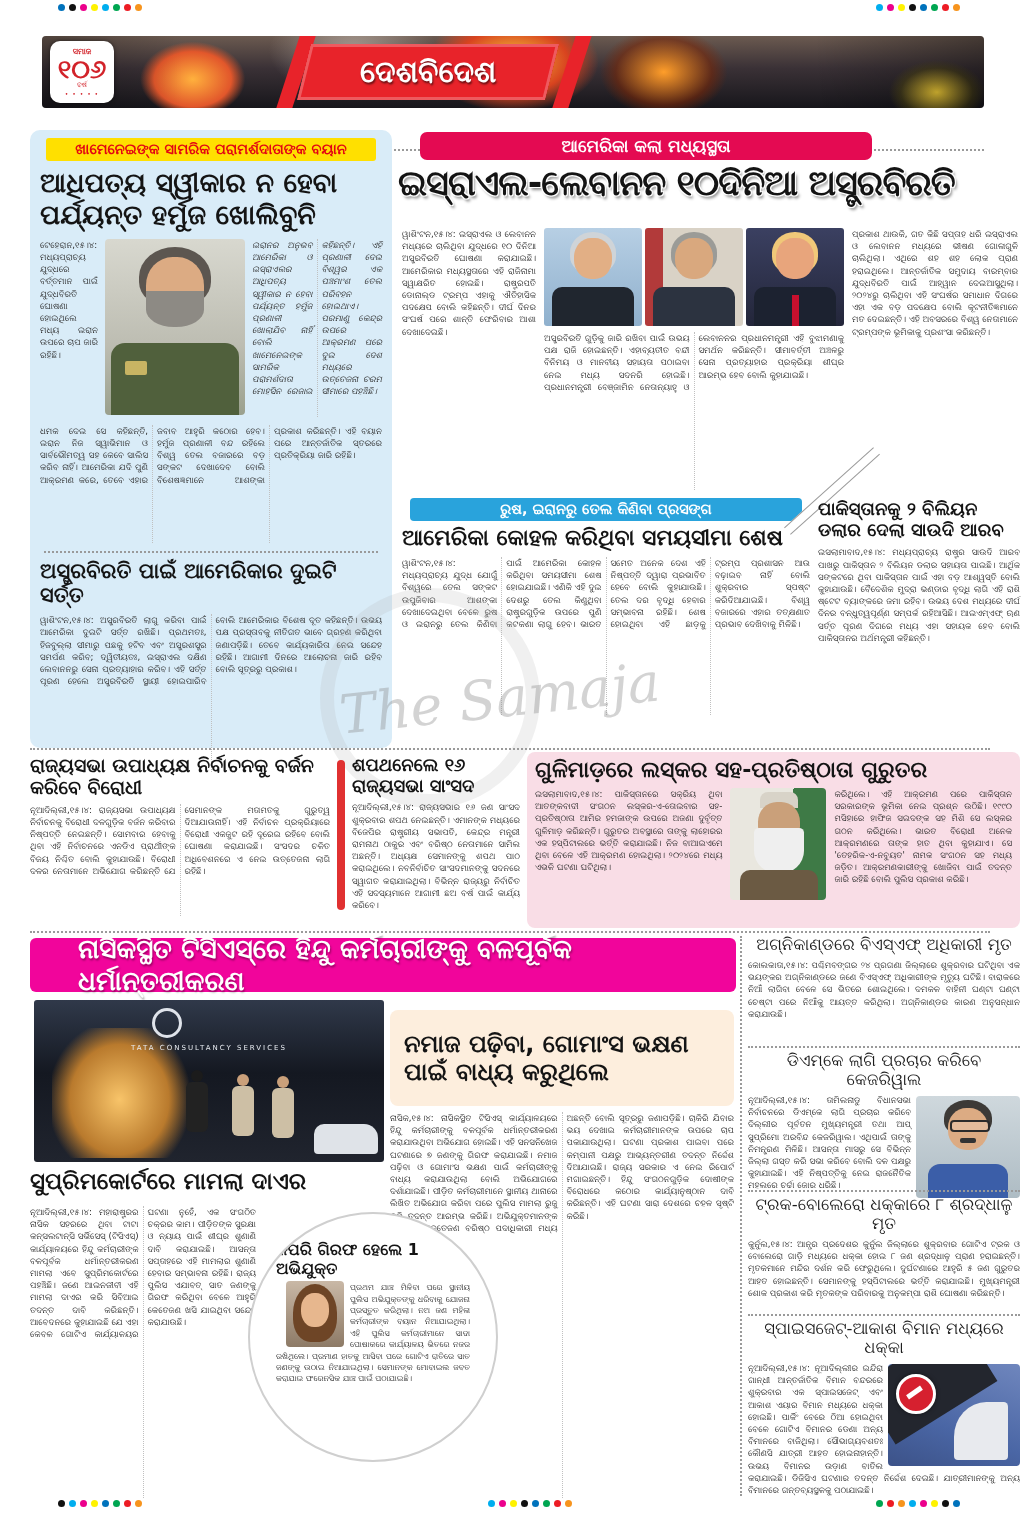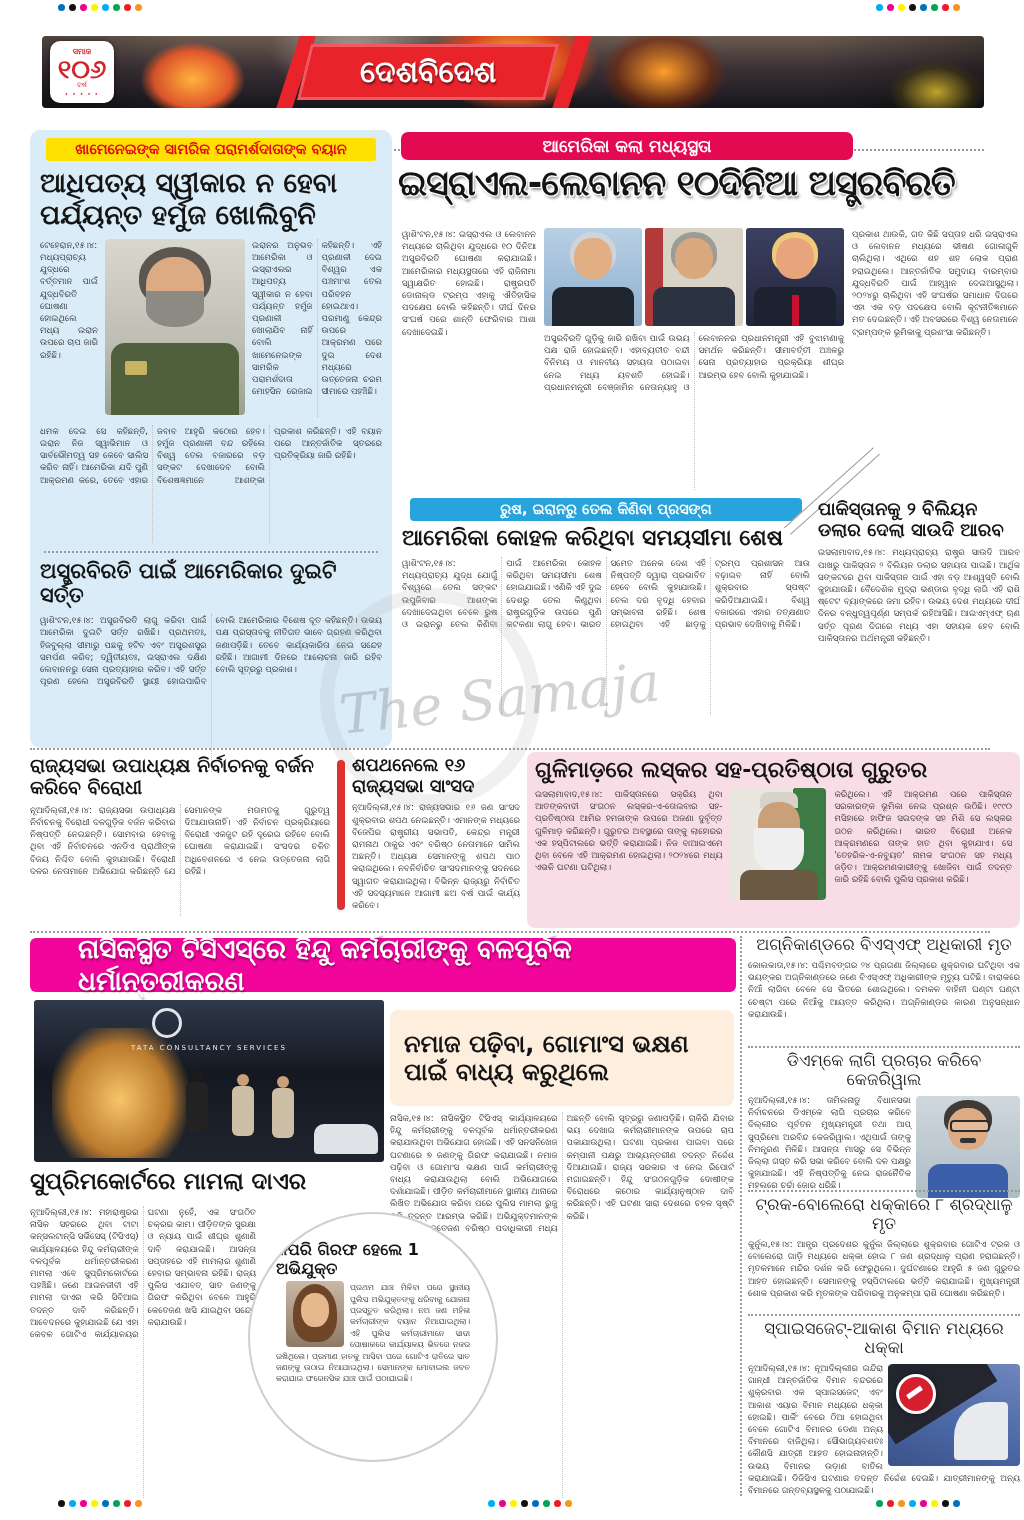--- a/index.html
+++ b/index.html
@@ -50,27 +50,27 @@
   .hl-horm{font-size:27px;margin-top:6px;}
   .horm-row{display:flex;gap:7px;margin-top:8px;height:178px;}
   .horm-row .mini{width:58px;}
   .photo-rezaei{width:140px;height:176px;border-radius:4px;flex:0 0 auto;position:relative;overflow:hidden;
       background:linear-gradient(180deg,#d8d8cf 0%,#bdbdb2 60%,#9aa08d 100%);}
   .photo-rezaei .hair{position:absolute;left:34px;top:8px;width:72px;height:60px;background:#5c5650;border-radius:50% 50% 42% 42%;}
   .photo-rezaei .face{position:absolute;left:41px;top:18px;width:58px;height:62px;background:#dcab83;border-radius:46%;}
   .photo-rezaei .beard{position:absolute;left:41px;top:52px;width:58px;height:36px;background:#8d8a84;border-radius:0 0 48% 48%;}
   .photo-rezaei .uniform{position:absolute;left:6px;bottom:0;width:128px;height:72px;background:#50603c;border-radius:14px 14px 0 0;}
   .photo-rezaei .badge{position:absolute;left:20px;bottom:40px;width:22px;height:14px;background:#c8b463;border-radius:2px;}
-  .horm-right{flex:1;}
+  .horm-right{flex:1;font-style:italic;}
   .horm-rest{margin-top:8px;height:118px;}
   .hr-inblue{margin:8px 4px 6px;}
   .hl-cond{font-size:21px;}
   .cond-body{margin-top:6px;height:158px;}
   
-  .kick-red{position:absolute;left:401px;top:132px;width:452px;height:28px;background:#e40a52;border-radius:7px;
+  .kick-red{position:absolute;left:420px;top:132px;width:452px;height:28px;background:#e40a52;border-radius:7px;
             color:#fff;font-weight:800;font-size:17px;display:flex;align-items:center;justify-content:center;}
   .hl-cf{position:absolute;left:398px;top:163px;width:624px;font-size:35px;letter-spacing:-1px;
          text-shadow:-1px -1px 0 #fff,1px -1px 0 #fff,-1px 1px 0 #fff,1px 1px 0 #fff,2px 3px 3px rgba(0,0,0,.45);}
   .cf-row{position:absolute;left:402px;top:228px;width:618px;height:266px;display:flex;gap:8px;}
   .cf-left{width:134px;}
   .cf-mid{width:300px;}
   .ports{display:flex;gap:3px;height:98px;}
   .portrait{flex:1;position:relative;overflow:hidden;border-radius:3px;}
   .portrait .hair{position:absolute;left:27%;top:4%;width:46%;height:42%;border-radius:50% 50% 40% 40%;}
   .portrait .face{position:absolute;left:31%;top:10%;width:38%;height:42%;border-radius:46%;}
@@ -244,21 +244,21 @@
             <div class="face" style="background:#d9a87e;"></div>
             <div class="torso" style="background:#2c3340;"></div>
         </div>
         <div class="portrait" style="background:linear-gradient(180deg,#3b4061,#23263a);" data-name="trump-photo">
           <div class="hair" style="background:#f0c879;"></div>
             <div class="face" style="background:#e8a57c;"></div>
             <div class="torso" style="background:#1c2230;"></div>
             <div class="tie"></div>
         </div>
       </div>
-      <div class="cf-mid-txt body-txt cols2" data-name="ceasefire-body-middle">ଅସ୍ତ୍ରବିରତି ଗୁଡ଼ିକୁ ଜାରି ରଖିବା ପାଇଁ ଉଭୟ ପକ୍ଷ ରାଜି ହୋଇଛନ୍ତି। ଏହାବ୍ୟତୀତ ବନ୍ଦୀ ବିନିମୟ ଓ ମାନବୀୟ ସହାୟତା ପଠାଇବା ନେଇ ମଧ୍ୟ ୟବଶତି ହୋଇଛି। ପ୍ରଧାନମନ୍ତ୍ରୀ ବେଞ୍ଜାମିନ ନେତାନ୍ୟାହୁ ଓ ଲେବାନନର ପ୍ରଧାନମନ୍ତ୍ରୀ ଏହି ବୁଝାମଣାକୁ ସମର୍ଥନ କରିଛନ୍ତି। ସୀମାବର୍ତ୍ତୀ ଅଞ୍ଚଳରୁ ସେନା ପ୍ରତ୍ୟାହାର ପ୍ରକ୍ରିୟା ଶୀଘ୍ର ଆରମ୍ଭ ହେବ ବୋଲି କୁହାଯାଇଛି।</div>
+      <div class="cf-mid-txt body-txt cols2" data-name="ceasefire-body-middle">ଅସ୍ତ୍ରବିରତି ଗୁଡ଼ିକୁ ଜାରି ରଖିବା ପାଇଁ ଉଭୟ ପକ୍ଷ ରାଜି ହୋଇଛନ୍ତି। ଏହାବ୍ୟତୀତ ବନ୍ଦୀ ବିନିମୟ ଓ ମାନବୀୟ ସହାୟତା ପଠାଇବା ନେଇ ମଧ୍ୟ ସଦନରି ହୋଇଛି। ପ୍ରଧାନମନ୍ତ୍ରୀ ବେଞ୍ଜାମିନ ନେତାନ୍ୟାହୁ ଓ ଲେବାନନର ପ୍ରଧାନମନ୍ତ୍ରୀ ଏହି ବୁଝାମଣାକୁ ସମର୍ଥନ କରିଛନ୍ତି। ସୀମାବର୍ତ୍ତୀ ଅଞ୍ଚଳରୁ ସେନା ପ୍ରତ୍ୟାହାର ପ୍ରକ୍ରିୟା ଶୀଘ୍ର ଆରମ୍ଭ ହେବ ବୋଲି କୁହାଯାଇଛି।</div>
     </div>
     <div class="cf-right body-txt" data-name="ceasefire-body-right">ପ୍ରକାଶ ଥାଉକି, ଗତ କିଛି ସପ୍ତାହ ଧରି ଇସ୍ରାଏଲ ଓ ଲେବାନନ ମଧ୍ୟରେ ଭୀଷଣ ଗୋଳାଗୁଳି ଚାଲିଥିଲା। ଏଥିରେ ଶହ ଶହ ଲୋକ ପ୍ରାଣ ହରାଇଥିଲେ। ଆନ୍ତର୍ଜାତିକ ସମୁଦାୟ ବାରମ୍ବାର ଯୁଦ୍ଧବିରତି ପାଇଁ ଆହ୍ୱାନ ଦେଇଆସୁଥିଲା। ୨୦୨୪ରୁ ଚାଲିଥିବା ଏହି ସଂଘର୍ଷର ସମାଧାନ ଦିଗରେ ଏହା ଏକ ବଡ଼ ପଦକ୍ଷେପ ବୋଲି କୂଟନୀତିଜ୍ଞମାନେ ମତ ଦେଇଛନ୍ତି। ଏହି ଅବସରରେ ବିଶ୍ୱ ନେତାମାନେ ଟ୍ରମ୍ପଙ୍କ ଭୂମିକାକୁ ପ୍ରଶଂସା କରିଛନ୍ତି।</div>
   </div>
 
   <div class="oil-box" data-name="article-oil-deadline">
     <div class="kick-blue" data-name="oil-kicker">ରୁଷ, ଇରାନରୁ ତେଲ କିଣିବା ପ୍ରସଙ୍ଗ</div>
     <div class="hl hl-oil" data-name="oil-headline">ଆମେରିକା କୋହଳ କରିଥିବା ସମୟସୀମା ଶେଷ</div>
     <div class="oil-body body-txt cols4" data-name="oil-body">ୱାଶିଂଟନ,୧୫।୪: ମଧ୍ୟପ୍ରାଚ୍ୟ ଯୁଦ୍ଧ ଯୋଗୁଁ ବିଶ୍ୱରେ ତେଲ ସଙ୍କଟ ଉପୁଜିବାର ଆଶଙ୍କା ଦେଖାଦେଇଥିବା ବେଳେ ରୁଷ ଓ ଇରାନରୁ ତେଲ କିଣିବା ପାଇଁ ଆମେରିକା କୋହଳ କରିଥିବା ସମୟସୀମା ଶେଷ ହୋଇଯାଇଛି। ଏଣିକି ଏହି ଦୁଇ ଦେଶରୁ ତେଲ କିଣୁଥିବା ରାଷ୍ଟ୍ରଗୁଡ଼ିକ ଉପରେ ପୁଣି କଟକଣା ଲାଗୁ ହେବ। ଭାରତ ସମେତ ଅନେକ ଦେଶ ଏହି ନିଷ୍ପତ୍ତି ଦ୍ୱାରା ପ୍ରଭାବିତ ହେବେ ବୋଲି କୁହାଯାଉଛି। ତେଲ ଦର ବୃଦ୍ଧି ହେବାର ସମ୍ଭାବନା ରହିଛି। ଶେଷ ହୋଇଥିବା ଏହି ଛାଡ଼କୁ ଟ୍ରମ୍ପ ପ୍ରଶାସନ ଆଉ ବଢ଼ାଇବ ନାହିଁ ବୋଲି ଶୁକ୍ରବାର ସ୍ପଷ୍ଟ କରିଦିଆଯାଇଛି। ବିଶ୍ୱ ବଜାରରେ ଏହାର ତତ୍‌କ୍ଷଣାତ ପ୍ରଭାବ ଦେଖିବାକୁ ମିଳିଛି।</div>
   </div>
   <div class="diag" data-name="diagonal-tear-divider"></div>

